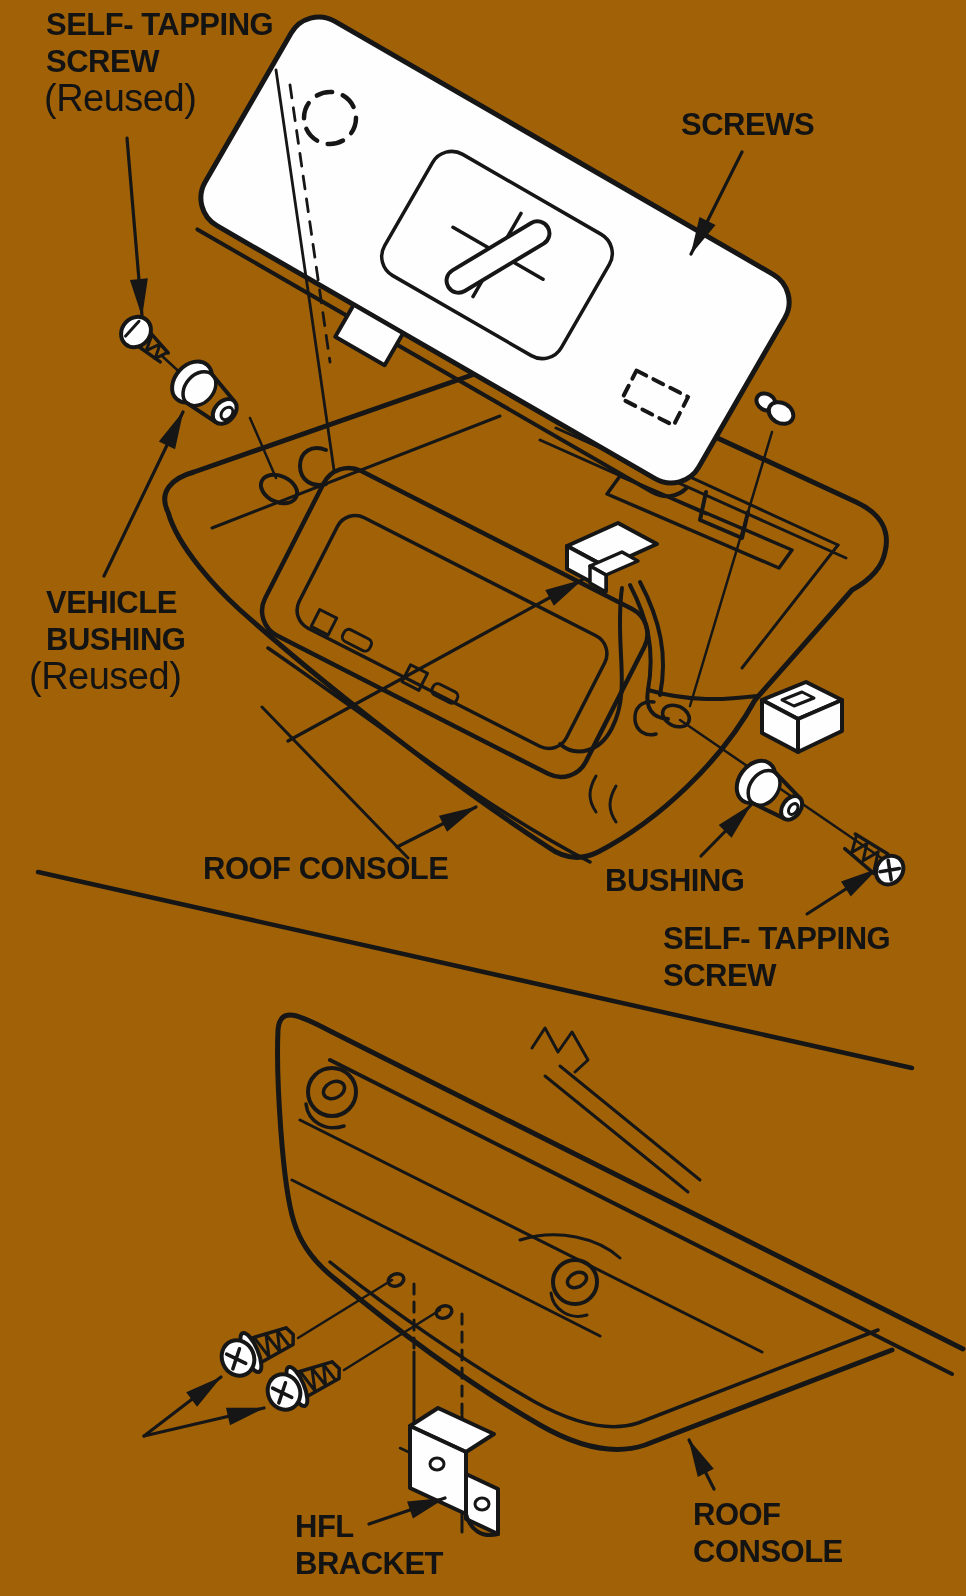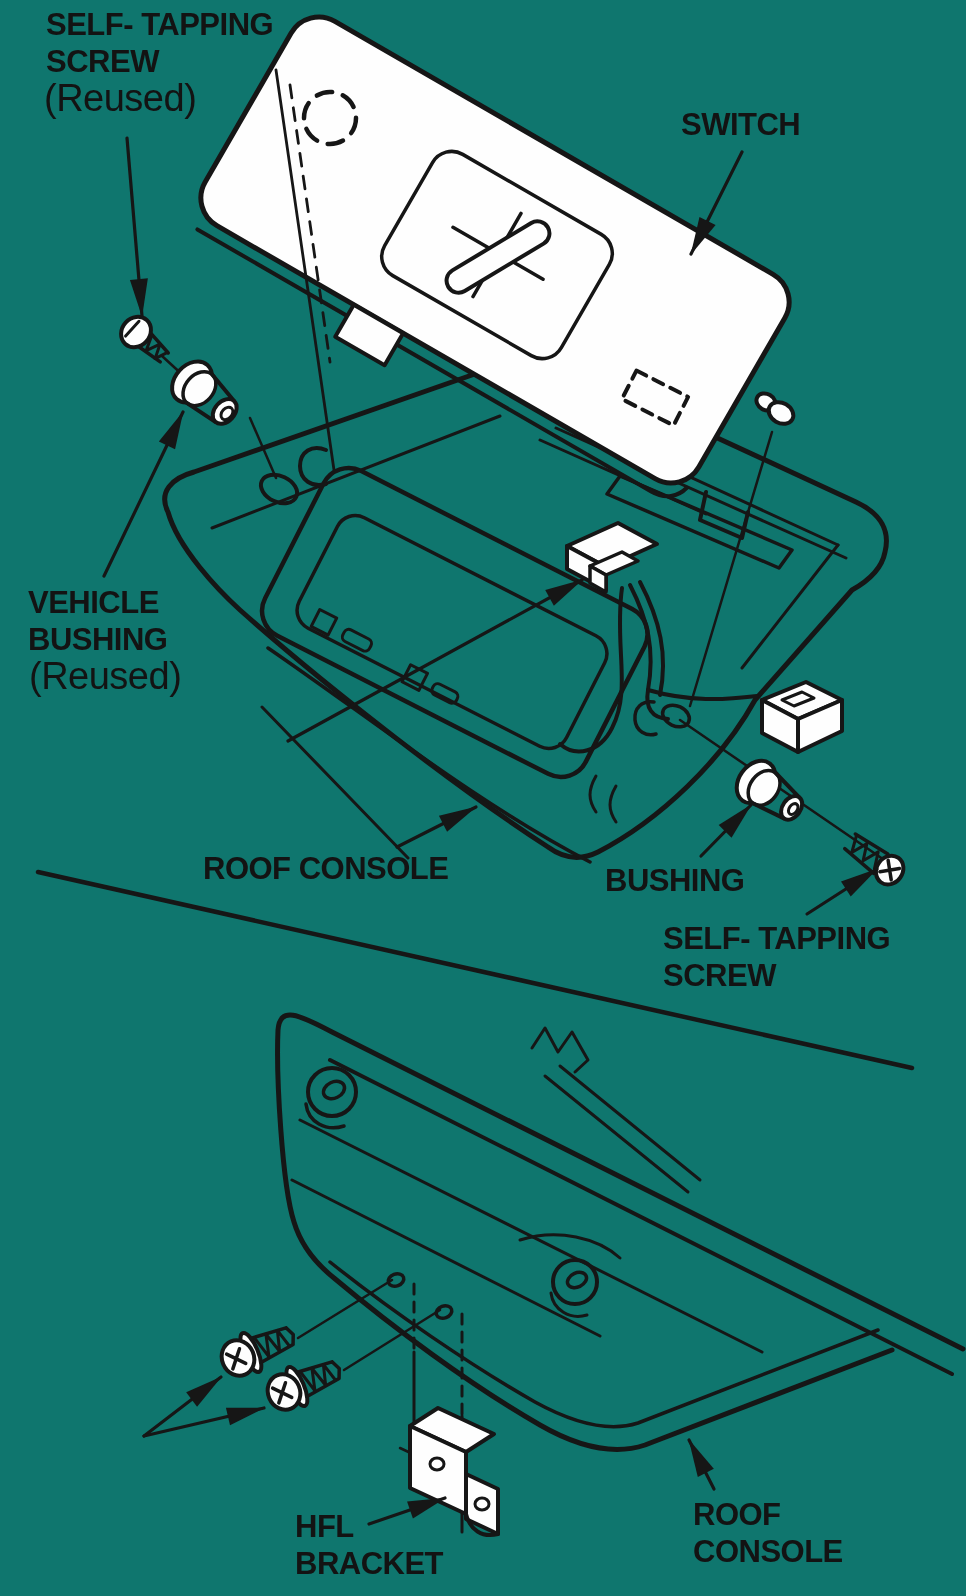--- a/index.html
+++ b/index.html
@@ -1,20 +1,20 @@
 <!DOCTYPE html>
 <html><head>
 <meta charset="utf-8">
 <style>
   html,body{margin:0;padding:0;background:#e8e8e8;}
   .canvas{
     position:relative;
     width:966px;height:1596px;
     margin:0 auto;
-    background:#0f766e;
+    background:#a16207;
     overflow:hidden;
     font-family:"Liberation Sans", sans-serif;
   }
   svg.art{position:absolute;left:0;top:0;}
   svg.art *{vector-effect:none;}
   .stroke{fill:none;stroke:#161616;stroke-linecap:round;stroke-linejoin:round;}
   .fillw{fill:#fefefe;stroke:#161616;stroke-linecap:round;stroke-linejoin:round;}
   .lbl{
     position:absolute;
     color:#131313;
@@ -220,23 +220,23 @@
       <path d="M 144,1436 L 264,1408" marker-end="url(#ah)"></path>
       <path d="M 369,1524 L 445,1498" marker-end="url(#ah)"></path>
       <path d="M 714,1489 L 689,1440" marker-end="url(#ah)"></path>
     </g>
   </svg>
 
   <div class="lbl" style="left:46px;top:6px">SELF- TAPPING
 SCREW</div>
   <div class="lbl reg" style="left:44px;top:80px">(Reused)</div>
 
-  <div class="lbl" style="left:681px;top:106px">SWITCH</div>
-
-  <div class="lbl" style="left:28px;top:584px">VEHICLE
+  <div class="lbl" style="left:681px;top:106px">SCREWS</div>
+
+  <div class="lbl" style="left:46px;top:584px">VEHICLE
 BUSHING</div>
   <div class="lbl reg" style="left:29px;top:658px">(Reused)</div>
 
 
   <div class="lbl" style="left:203px;top:850px">ROOF CONSOLE</div>
 
   <div class="lbl" style="left:605px;top:862px">BUSHING</div>
 
   <div class="lbl" style="left:663px;top:920px">SELF- TAPPING
 SCREW</div>

